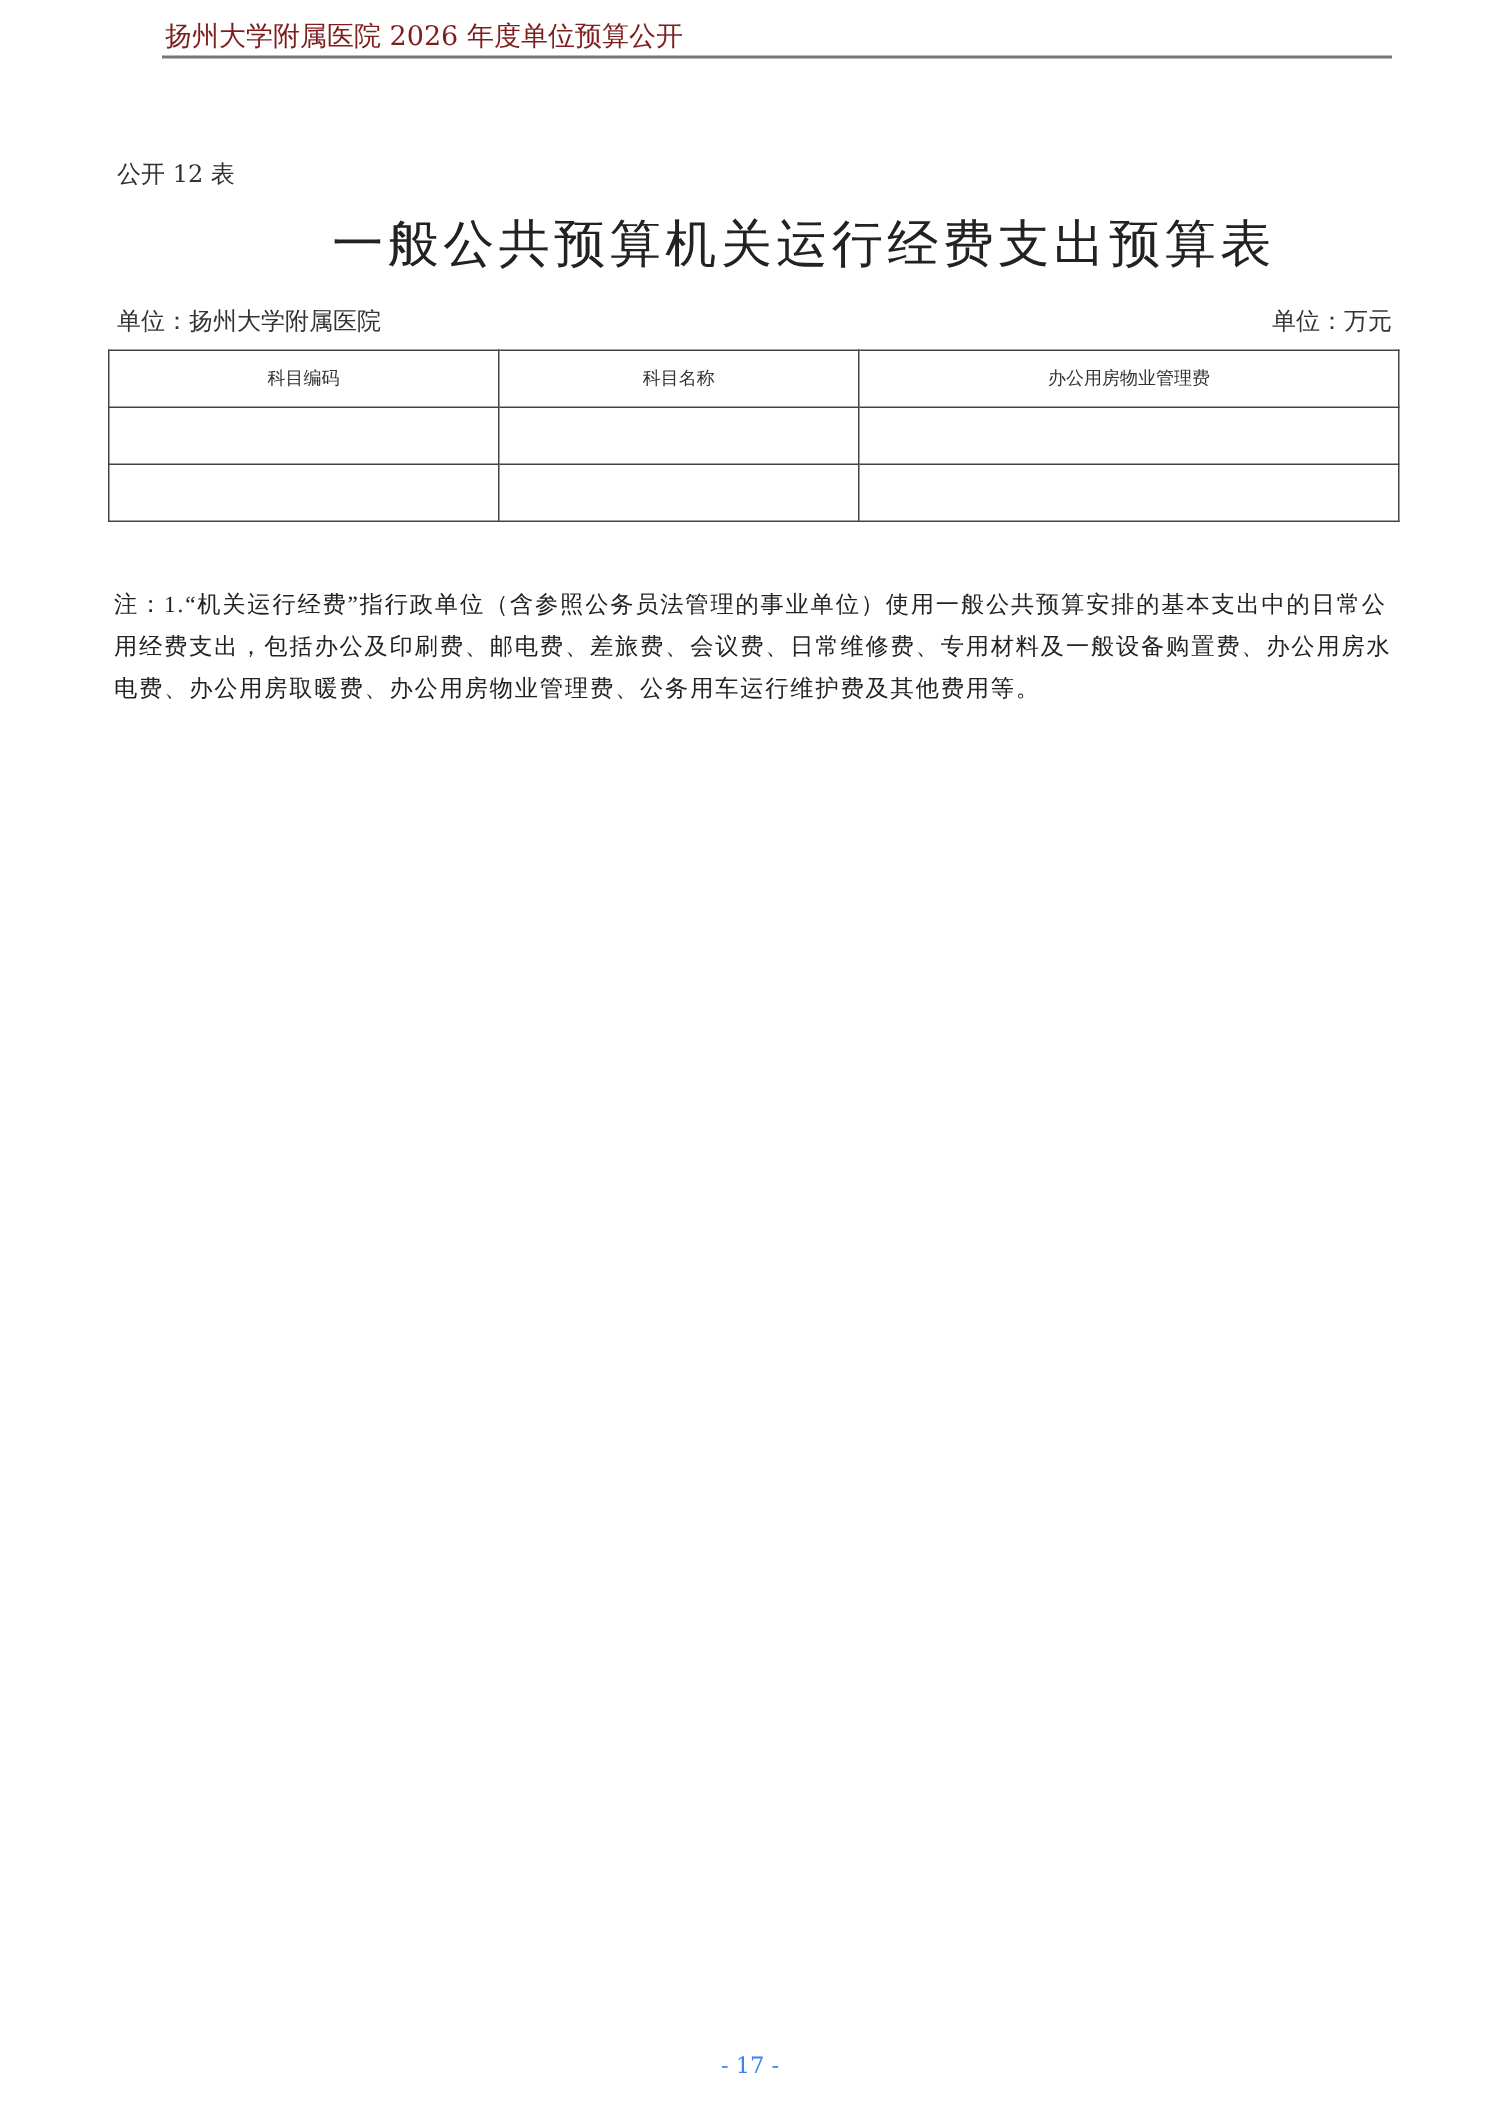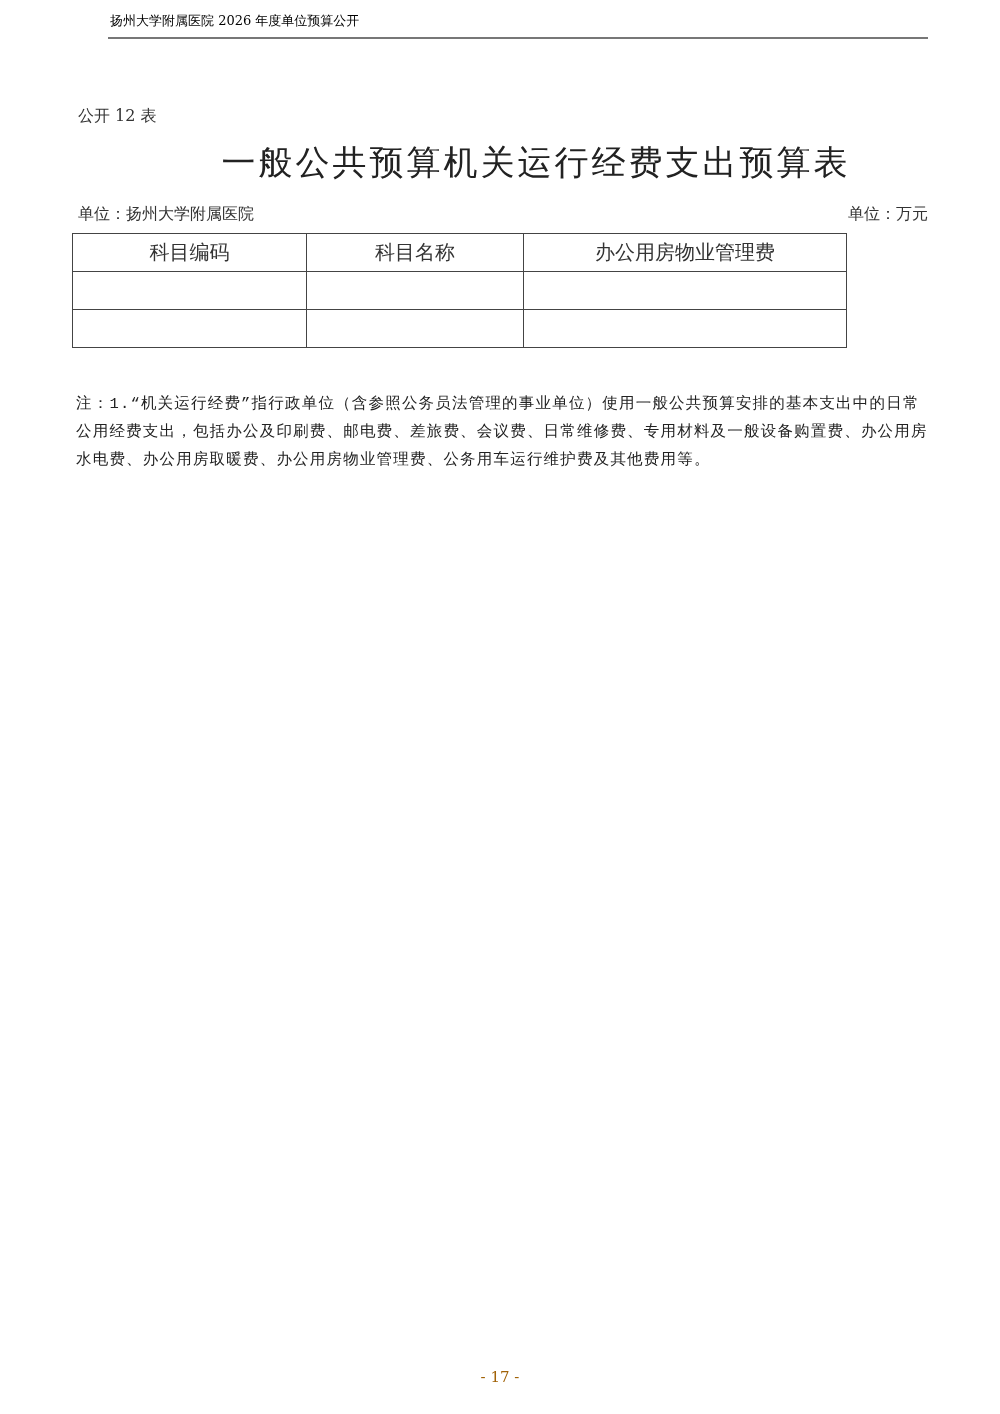--- a/index.html
+++ b/index.html
@@ -3,58 +3,58 @@
   <meta charset="utf-8">
   <style>
     html, body { margin: 0; padding: 0; background: #ffffff; }
     body {
       width: 1000px; height: 1414px; position: relative; overflow: hidden;
       font-family: "DejaVu Serif", "Liberation Serif", serif;
       color: #222;
     }
     .running-header {
       position: absolute; left: 110px; top: 12px;
-      font-size: 13px; color: #000000;
+      font-size: 18px; color: #7f1d1d;
     }
     .header-rule {
       position: absolute; left: 108px; top: 37px; width: 820px; height: 2px;
       background: #777;
     }
     .table-no {
       position: absolute; left: 78px; top: 106px; font-size: 16px; color: #333;
     }
     .title {
       position: absolute; left: 0; width: 1000px; top: 140px; text-align: center;
       font-size: 34px; letter-spacing: 3px; color: #222;
       font-family: "DejaVu Sans", "Liberation Sans", sans-serif; font-weight: 300; padding-left: 36px;
     }
     .unit-left {
       position: absolute; left: 78px; top: 204px; font-size: 16px; color: #333;
     }
     .unit-right {
       position: absolute; right: 72px; top: 204px; font-size: 16px; color: #333;
     }
     table.budget {
-      position: absolute; left: 72px; top: 233px; width: 775px;
-      border-collapse: collapse; font-size: 20px; color: #333;
+      position: absolute; left: 72px; top: 233px; width: 861px;
+      border-collapse: collapse; font-size: 12px; color: #333;
       font-family: Liberation Serif, serif;
     }
     table.budget td, table.budget th {
       border: 1px solid #444; height: 37px; padding: 0; text-align: center;
       font-weight: normal;
     }
     .notes {
       position: absolute; left: 76px; top: 390px; width: 860px;
       font-size: 15.5px; line-height: 28px; color: #222; letter-spacing: 1.2px;
-      font-family: Liberation Mono, monospace;
+      font-family: Liberation Serif, serif;
     }
     .notes p { margin: 0; }
     .page-number {
       position: absolute; left: 0; width: 1000px; top: 1368px; text-align: center;
-      font-size: 15px; color: #a16207;
+      font-size: 15px; color: #3b82f6;
     }
   </style>
 </head>
 <body>
 
 <div class="running-header">扬州大学附属医院 2026 年度单位预算公开</div>
 <div class="header-rule"></div>
 
 <div class="table-no">公开 12 表</div>
 <div class="title">一般公共预算机关运行经费支出预算表</div>

